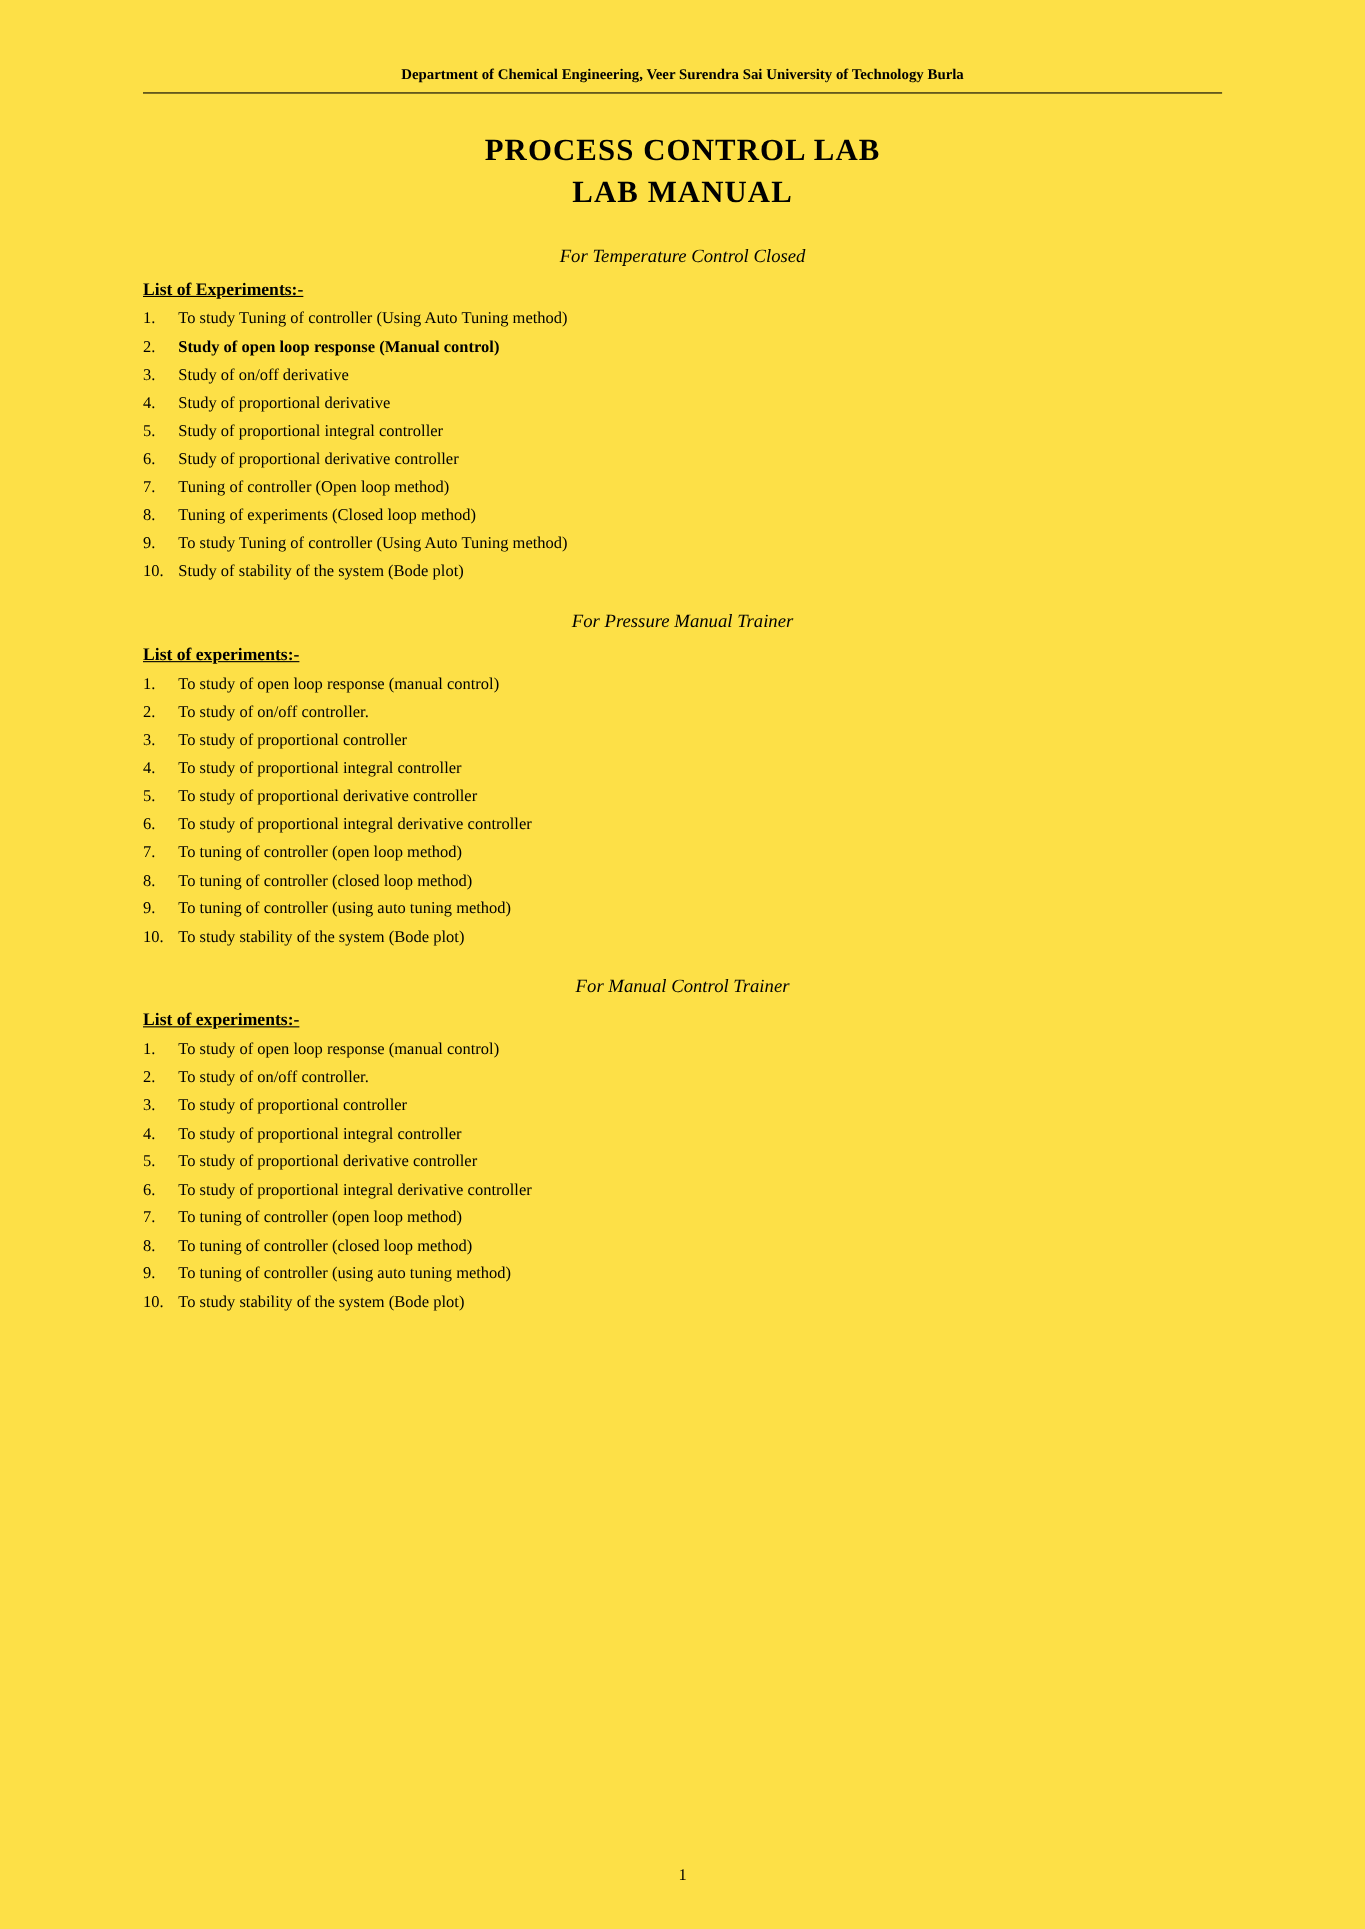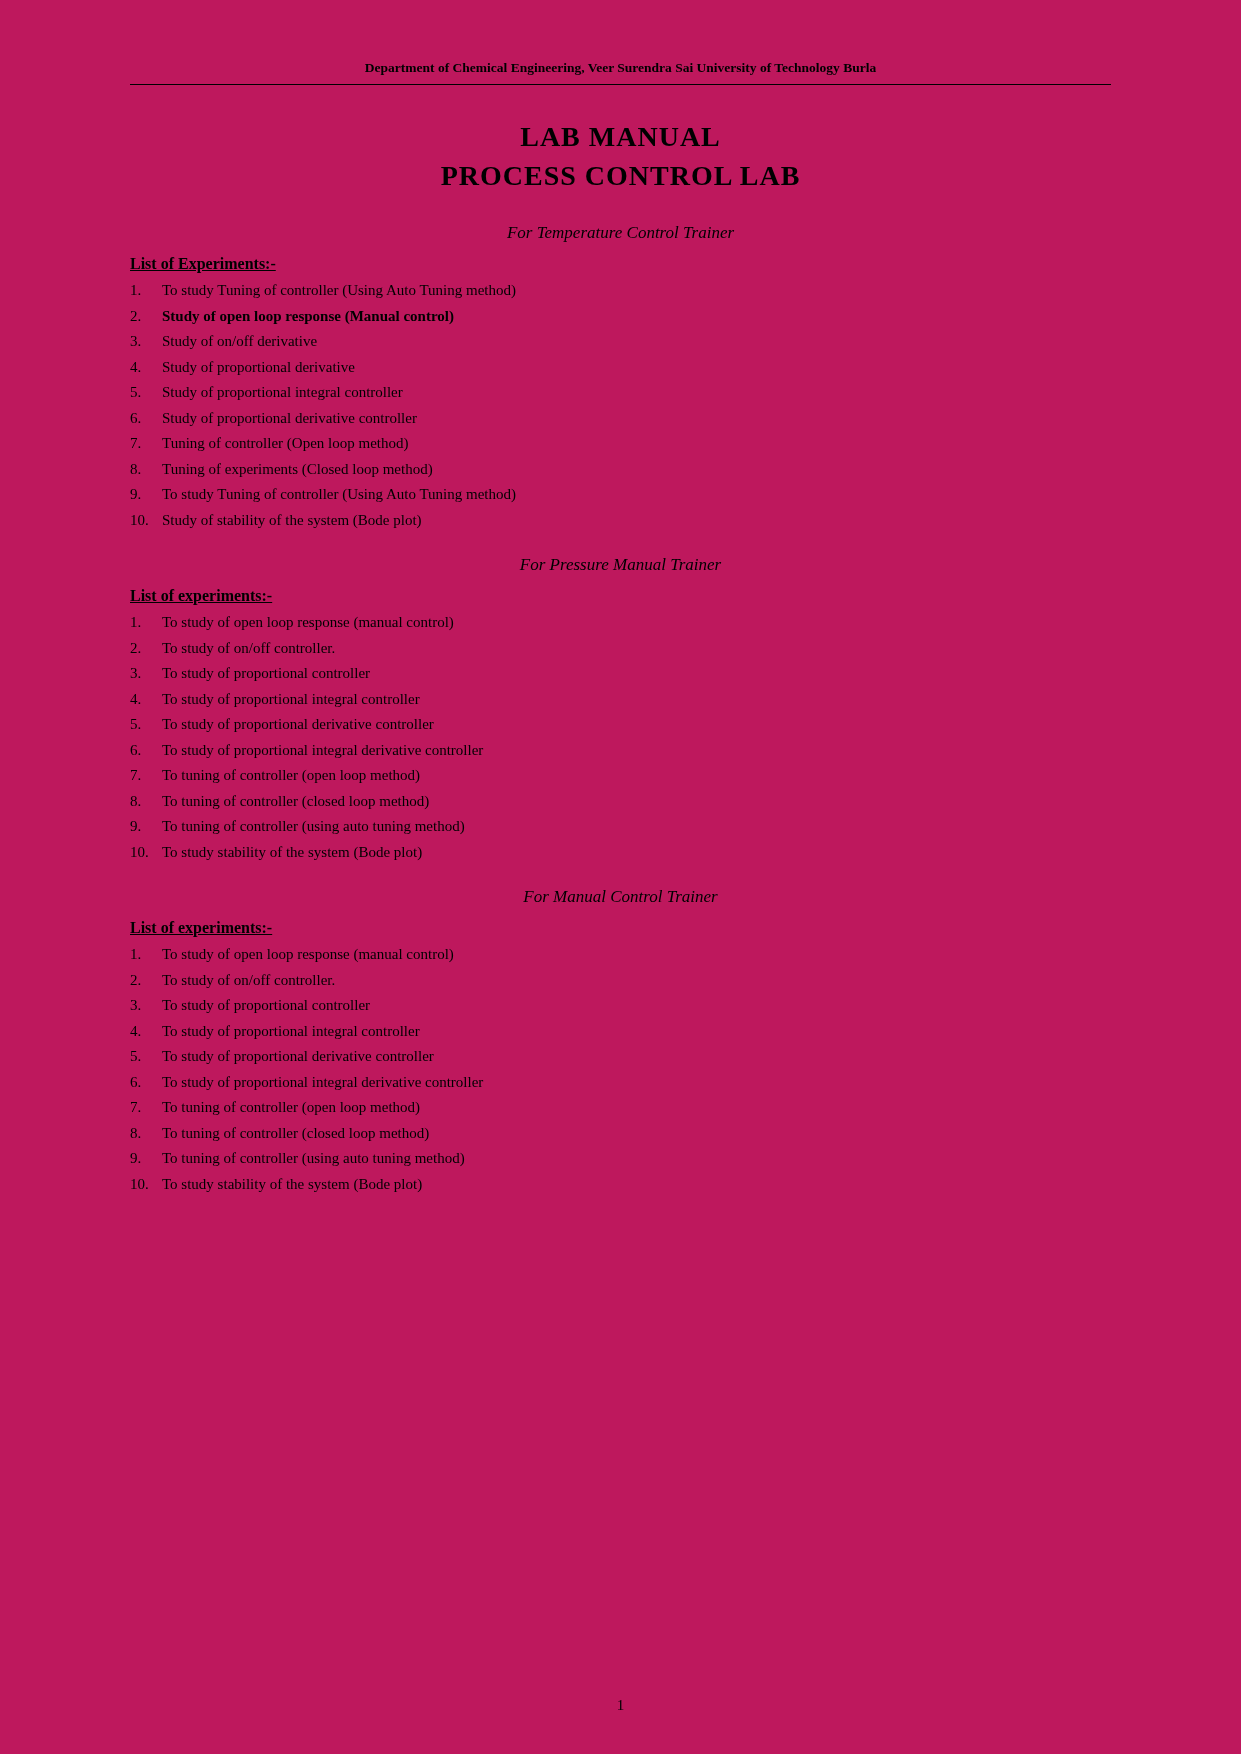--- a/index.html
+++ b/index.html
@@ -13,21 +13,21 @@
       font-family: "Times New Roman", Times, serif;
       font-size: 15px;
       color: #000;
     }
 
     .page {
       width: 1241px;
       min-height: 1754px;
       padding: 60px 130px 84px 130px;
       position: relative;
-      background: #be185d;
+      background: #fde047;
     }
 
     .header-line {
       text-align: center;
       font-size: 13.5px;
       font-weight: bold;
       border-bottom: 1px solid #000;
       padding-bottom: 8px;
       margin-bottom: 32px;
     }
@@ -95,27 +95,27 @@
 </head>
 <body>
 
 <div class="page">
 
   <div class="header-line">
     <span>Department of Chemical Engineering, Veer Surendra Sai University of Technology Burla</span>
   </div>
 
   <div class="main-title">
+    <div>PROCESS CONTROL LAB</div>
     <div>LAB MANUAL</div>
-    <div>PROCESS CONTROL LAB</div>
   </div>
 
   <div id="sections-container">
       <div class="section-block">
-        <div class="section-subtitle">For Temperature Control Trainer</div>
+        <div class="section-subtitle">For Temperature Control Closed</div>
         <div class="list-heading">List of Experiments:-</div>
         <ul class="experiment-list">
           <li>
             <span class="num">1.</span>
             <span>To study Tuning of controller (Using Auto Tuning method)</span>
           </li>
           <li class="bold-item">
             <span class="num">2.</span>
             <span>Study of open loop response (Manual control)</span>
           </li>

